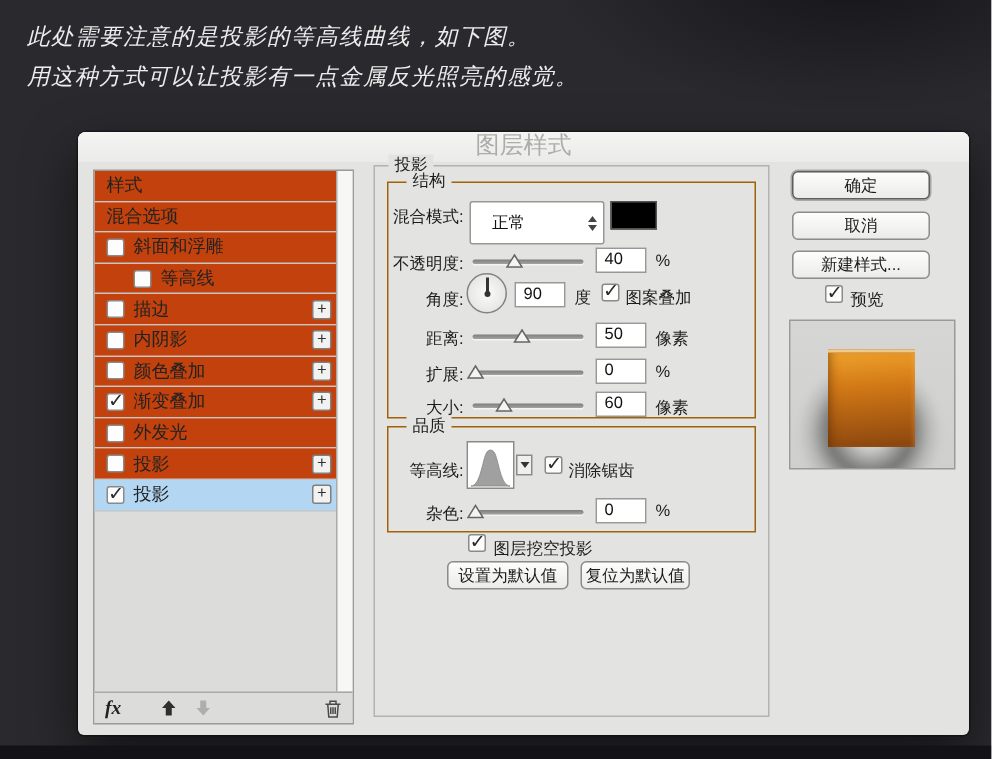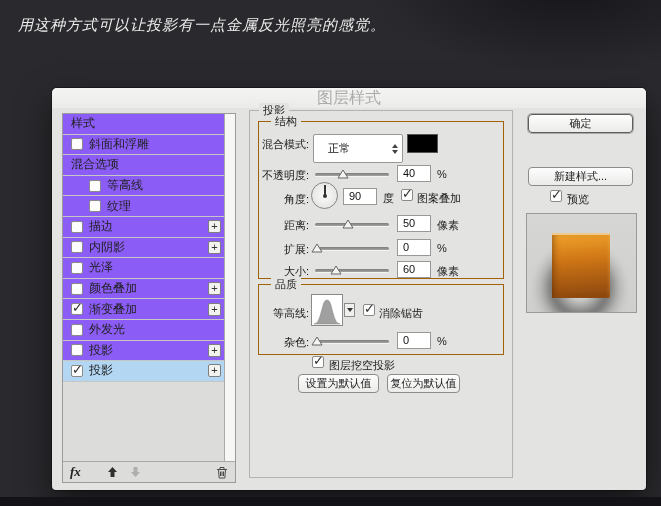--- a/index.html
+++ b/index.html
@@ -19,21 +19,21 @@
     box-shadow:0 14px 34px rgba(0,0,0,.55), 0 0 0 1px rgba(0,0,0,.35); }
   .titlebar { position:absolute; left:0; top:0; width:100%; height:20px;
     background:linear-gradient(#f4f4f2,#ebebe9); border-radius:5px 5px 0 0;
     text-align:center; font-size:16px; color:#acacaa; line-height:20px; }
 
   
   .styles-panel { position:absolute; left:10px; top:25px; width:174px; height:370px;
     border:1px solid #9b9b99; background:#dcdcda; }
   .styles-list { position:absolute; left:0; top:0; right:11px; bottom:21px; overflow:hidden; }
   .srow { height:20.6px; display:flex; align-items:center; padding-left:8px; gap:6px;
-    border-bottom:1px solid #c6c6c4; background:#8b5cf6; font-size:12px; color:#222; }
+    border-bottom:1px solid #c6c6c4; background:#c2410c; font-size:12px; color:#222; }
   .srow.indent { padding-left:26px; }
   .srow.sel { background:#b3d7f3; }
   .srow-lbl { white-space:nowrap; }
   .plus { margin-left:auto; margin-right:3px; width:13px; height:13px; flex:0 0 13px;
     border:1px solid #7f7f7d; background:#f2f2f0; font-size:11px; line-height:11px;
     text-align:center; color:#333; border-radius:2px; }
   .styles-scrollbar { position:absolute; right:0; top:0; bottom:21px; width:11px;
     background:#f7f7f5; border-left:1px solid #aaaaa8; }
   .styles-toolbar { position:absolute; left:0; right:0; bottom:0; height:21px;
     border-top:1px solid #a8a8a6; display:flex; align-items:center; padding:0 7px; gap:12px;
@@ -94,79 +94,72 @@
     border-right:3px solid transparent; border-top:4px solid #333; }
 
   .cb-lbl { position:absolute; font-size:11px; color:#1c1c1c; white-space:nowrap; }
 
   .btn { position:absolute; height:19px; border:1px solid #8c8c8a; border-radius:4px;
     background:linear-gradient(#fdfdfd,#ebebe9); font-size:11px; color:#1c1c1c;
     display:flex; align-items:center; justify-content:center; white-space:nowrap; }
   .btn.default { border-color:#5e5e5c; box-shadow:0 0 0 1px rgba(60,60,60,.35); }
 
   
-  .rb { left:476px; width:105px; }
+  .rb { left:476px; width:92px; }
   .preview-box { position:absolute; left:474px; top:125px; width:111px; height:100px;
     border:1px solid #9a9a98; background:linear-gradient(#d6d6d4,#cfcfcd); overflow:hidden; }
   .shadow-ball { position:absolute; left:4px; top:26px; width:98px; height:96px; border-radius:50%;
     background:radial-gradient(circle, rgba(120,120,120,0) 16%, rgba(100,100,100,.85) 40%,
       rgba(140,140,140,.35) 57%, rgba(170,170,170,0) 70%); filter:blur(2px); }
   .orange-square { position:absolute; left:25px; top:19px; width:58px; height:65px;
     background:linear-gradient(176deg, #f0a22b 0%, #d07716 38%, #8a450e 100%);
     border-top:2px solid rgba(255,224,160,.85);
     box-shadow:inset 5px 0 7px -4px rgba(70,30,0,.55), inset -2px 0 4px -2px rgba(255,200,120,.4); }
 </style>
 </head>
 <body>
 
 <div class="screen">
   <div class="vignette"></div>
 
   <div class="note">
+    <div>此处需要注意的是投影的等高线曲线，如下图。</div>
     <div>用这种方式可以让投影有一点金属反光照亮的感觉。</div>
   </div>
 
   <div class="dialog">
     <div class="titlebar">
       <span>图层样式</span>
     </div>
 
     <div class="styles-panel">
       <div class="styles-list" id="styles-list">
           <div class="srow">
             <span class="srow-lbl">样式</span>
           </div>
           <div class="srow">
+            <span class="srow-lbl">混合选项</span>
+          </div>
+          <div class="srow">
             <span class="cb"></span>
             <span class="srow-lbl">斜面和浮雕</span>
           </div>
-          <div class="srow">
-            <span class="srow-lbl">混合选项</span>
-          </div>
           <div class="srow indent">
             <span class="cb"></span>
             <span class="srow-lbl">等高线</span>
           </div>
-          <div class="srow indent">
-            <span class="cb"></span>
-            <span class="srow-lbl">纹理</span>
-          </div>
           <div class="srow">
             <span class="cb"></span>
             <span class="srow-lbl">描边</span>
             <span class="plus">+</span>
           </div>
           <div class="srow">
             <span class="cb"></span>
             <span class="srow-lbl">内阴影</span>
             <span class="plus">+</span>
-          </div>
-          <div class="srow">
-            <span class="cb"></span>
-            <span class="srow-lbl">光泽</span>
           </div>
           <div class="srow">
             <span class="cb"></span>
             <span class="srow-lbl">颜色叠加</span>
             <span class="plus">+</span>
           </div>
           <div class="srow">
             <span class="cb checked"></span>
             <span class="srow-lbl">渐变叠加</span>
             <span class="plus">+</span>
@@ -289,20 +282,21 @@
       </div>
 
       <span class="cb checked" style="position:absolute; left:62px; top:245px"></span>
       <span class="cb-lbl" style="left:79px; top:247px">图层挖空投影</span>
 
       <div class="btn" style="left:48px; top:263px; width:81px">设置为默认值</div>
       <div class="btn" style="left:137px; top:263px; width:73px">复位为默认值</div>
     </div>
 
     <div class="btn default rb" style="top:26px">确定</div>
+    <div class="btn rb" style="top:53px">取消</div>
     <div class="btn rb" style="top:79px">新建样式...</div>
     <span class="cb checked" style="position:absolute; left:498px; top:102px"></span>
     <span class="cb-lbl" style="left:515px; top:104px">预览</span>
 
     <div class="preview-box">
       <div class="shadow-ball"></div>
       <div class="orange-square"></div>
     </div>
   </div>
 

